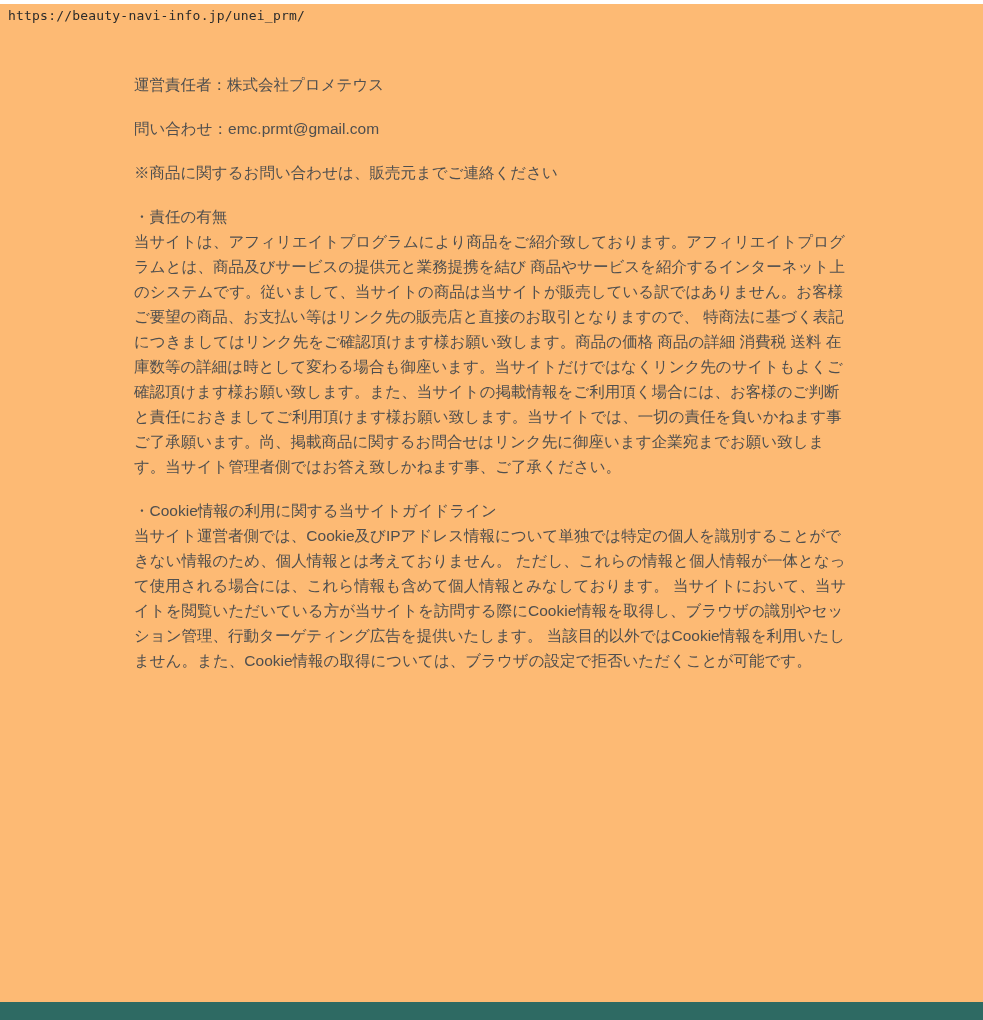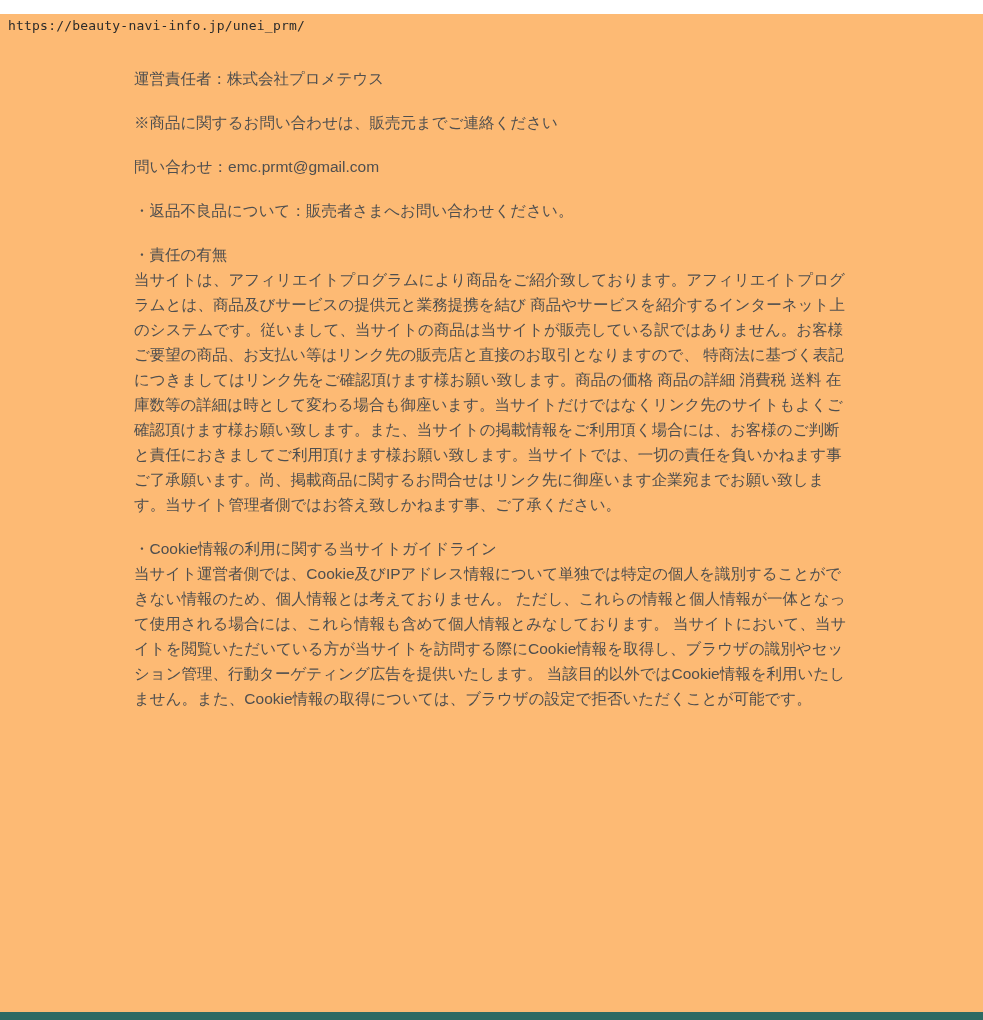--- a/index.html
+++ b/index.html
@@ -22,22 +22,22 @@
     top: 4px;
     left: 8px;
     font-family: "DejaVu Sans Mono", "Liberation Mono", monospace;
     font-size: 13px;
     letter-spacing: 0.2px;
     color: #2b2b2b;
     white-space: nowrap;
   }
   .content {
     width: 715px;
-    margin: 14px auto;
-    padding-top: 52px;
+    margin: 4px auto;
+    padding-top: 68px;
     font-size: 15.5px;
     line-height: 25px;
     color: #4f4f4f;
     text-align: left;
   }
   .content p {
     margin: 0 0 19px 0;
     word-break: break-word;
   }
   .footer-bar {
@@ -51,22 +51,21 @@
 </style>
 </head>
 <body>
 
 <div class="page">
 
   <div class="url-bar">https://beauty-navi-info.jp/unei_prm/</div>
 
   <div class="content">
       <p>運営責任者：株式会社プロメテウス</p>
+      <p>問い合わせ：emc.prmt@gmail.com</p>
       <p>※商品に関するお問い合わせは、販売元までご連絡ください</p>
-      <p>問い合わせ：emc.prmt@gmail.com</p>
-      <p>・返品不良品について：販売者さまへお問い合わせください。</p>
       <p>・責任の有無<br>当サイトは、アフィリエイトプログラムにより商品をご紹介致しております。アフィリエイトプログラムとは、商品及びサービスの提供元と業務提携を結び 商品やサービスを紹介するインターネット上のシステムです。従いまして、当サイトの商品は当サイトが販売している訳ではありません。お客様ご要望の商品、お支払い等はリンク先の販売店と直接のお取引となりますので、 特商法に基づく表記 につきましてはリンク先をご確認頂けます様お願い致します。商品の価格 商品の詳細 消費税 送料 在庫数等の詳細は時として変わる場合も御座います。当サイトだけではなくリンク先のサイトもよくご確認頂けます様お願い致します。また、当サイトの掲載情報をご利用頂く場合には、お客様のご判断と責任におきましてご利用頂けます様お願い致します。当サイトでは、一切の責任を負いかねます事ご了承願います。尚、掲載商品に関するお問合せはリンク先に御座います企業宛までお願い致します。当サイト管理者側ではお答え致しかねます事、ご了承ください。</p>
       <p>・Cookie情報の利用に関する当サイトガイドライン<br>当サイト運営者側では、Cookie及びIPアドレス情報について単独では特定の個人を識別することができない情報のため、個人情報とは考えておりません。 ただし、これらの情報と個人情報が一体となって使用される場合には、これら情報も含めて個人情報とみなしております。 当サイトにおいて、当サイトを閲覧いただいている方が当サイトを訪問する際にCookie情報を取得し、ブラウザの識別やセッション管理、行動ターゲティング広告を提供いたします。 当該目的以外ではCookie情報を利用いたしません。また、Cookie情報の取得については、ブラウザの設定で拒否いただくことが可能です。</p>
     </div>
 
   <div class="footer-bar"></div>
 
 </div>
 
 </body></html>

